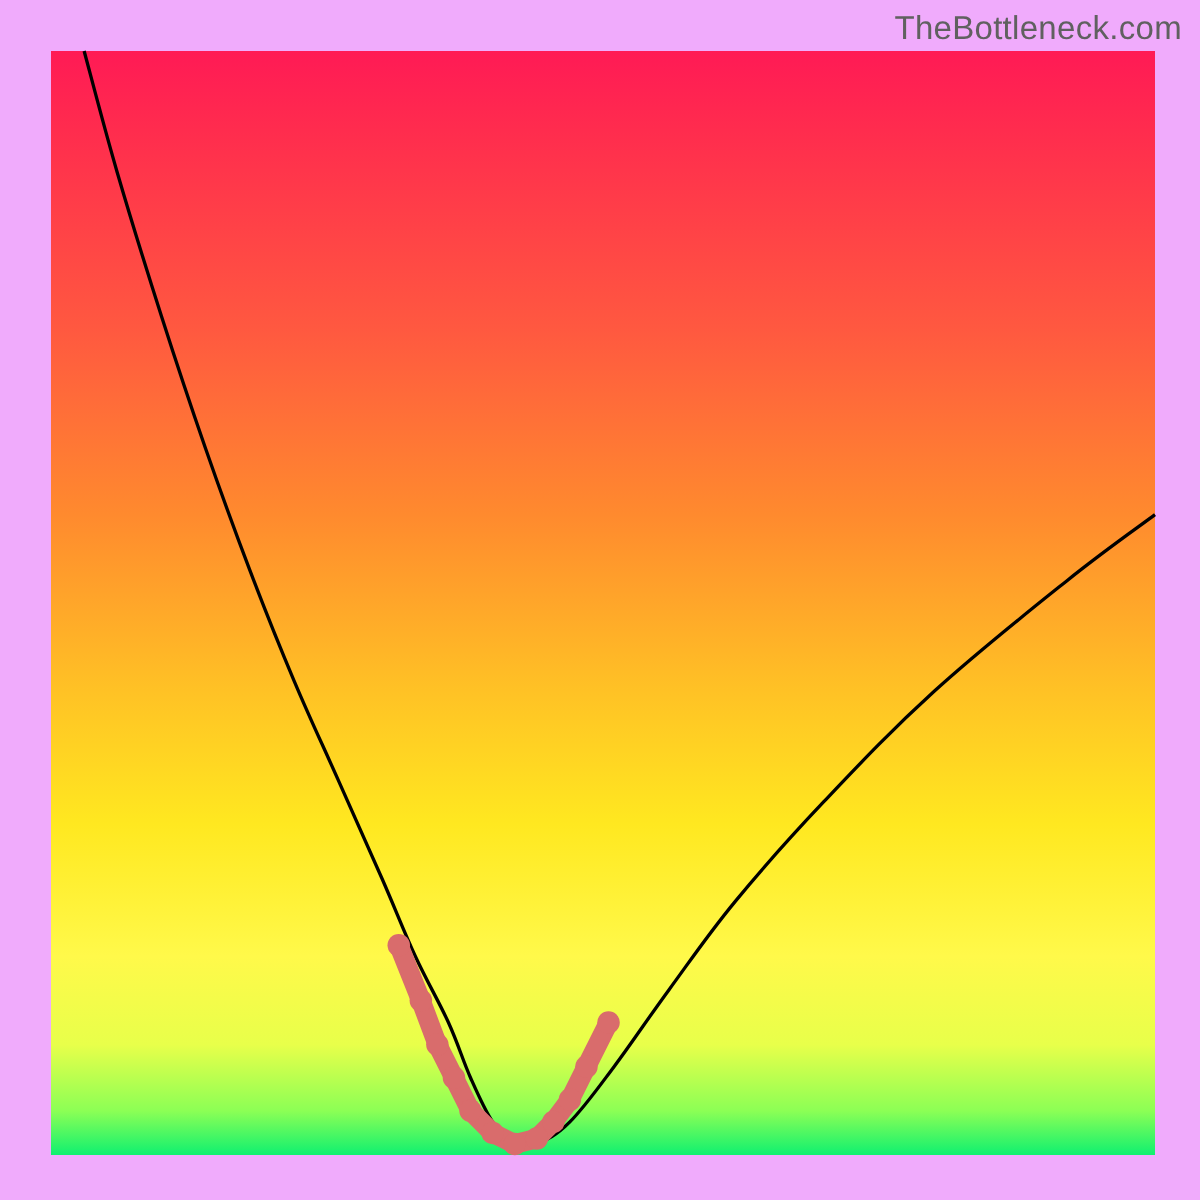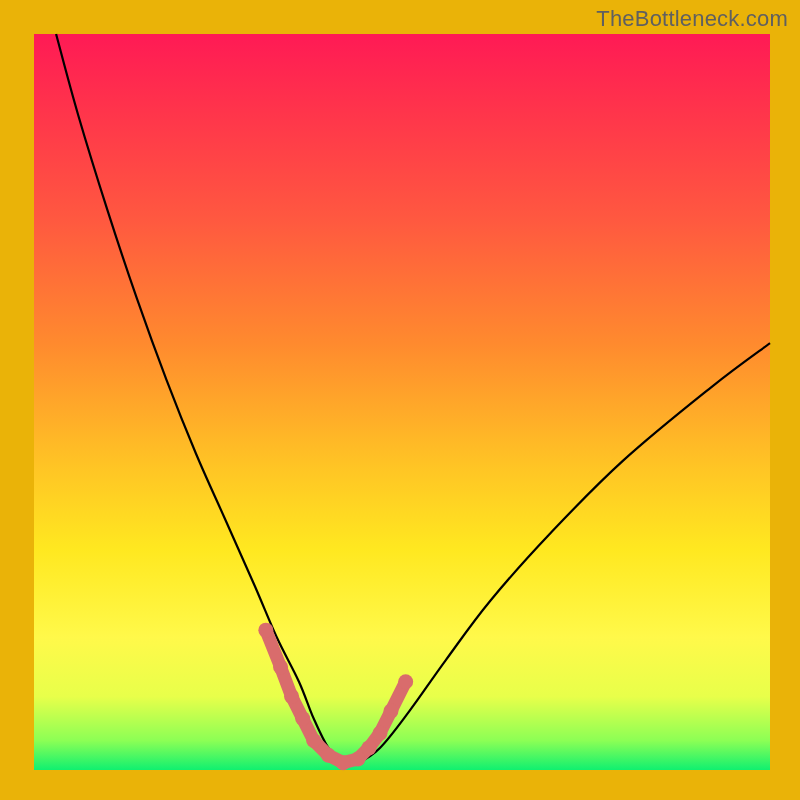--- a/index.html
+++ b/index.html
@@ -10,21 +10,21 @@
     background: #000;
     overflow: hidden;
     font-family: Arial, Helvetica, sans-serif;
   }
   .frame {
     position: absolute;
     left: 0;
     top: 0;
     width: 800px;
     height: 800px;
-    background: #eab308;
+    background: #f0abfc;
   }
   .plot {
     position: absolute;
     left: 34px;
     top: 34px;
     width: 736px;
     height: 736px;
     
     background: linear-gradient(
       to bottom,

